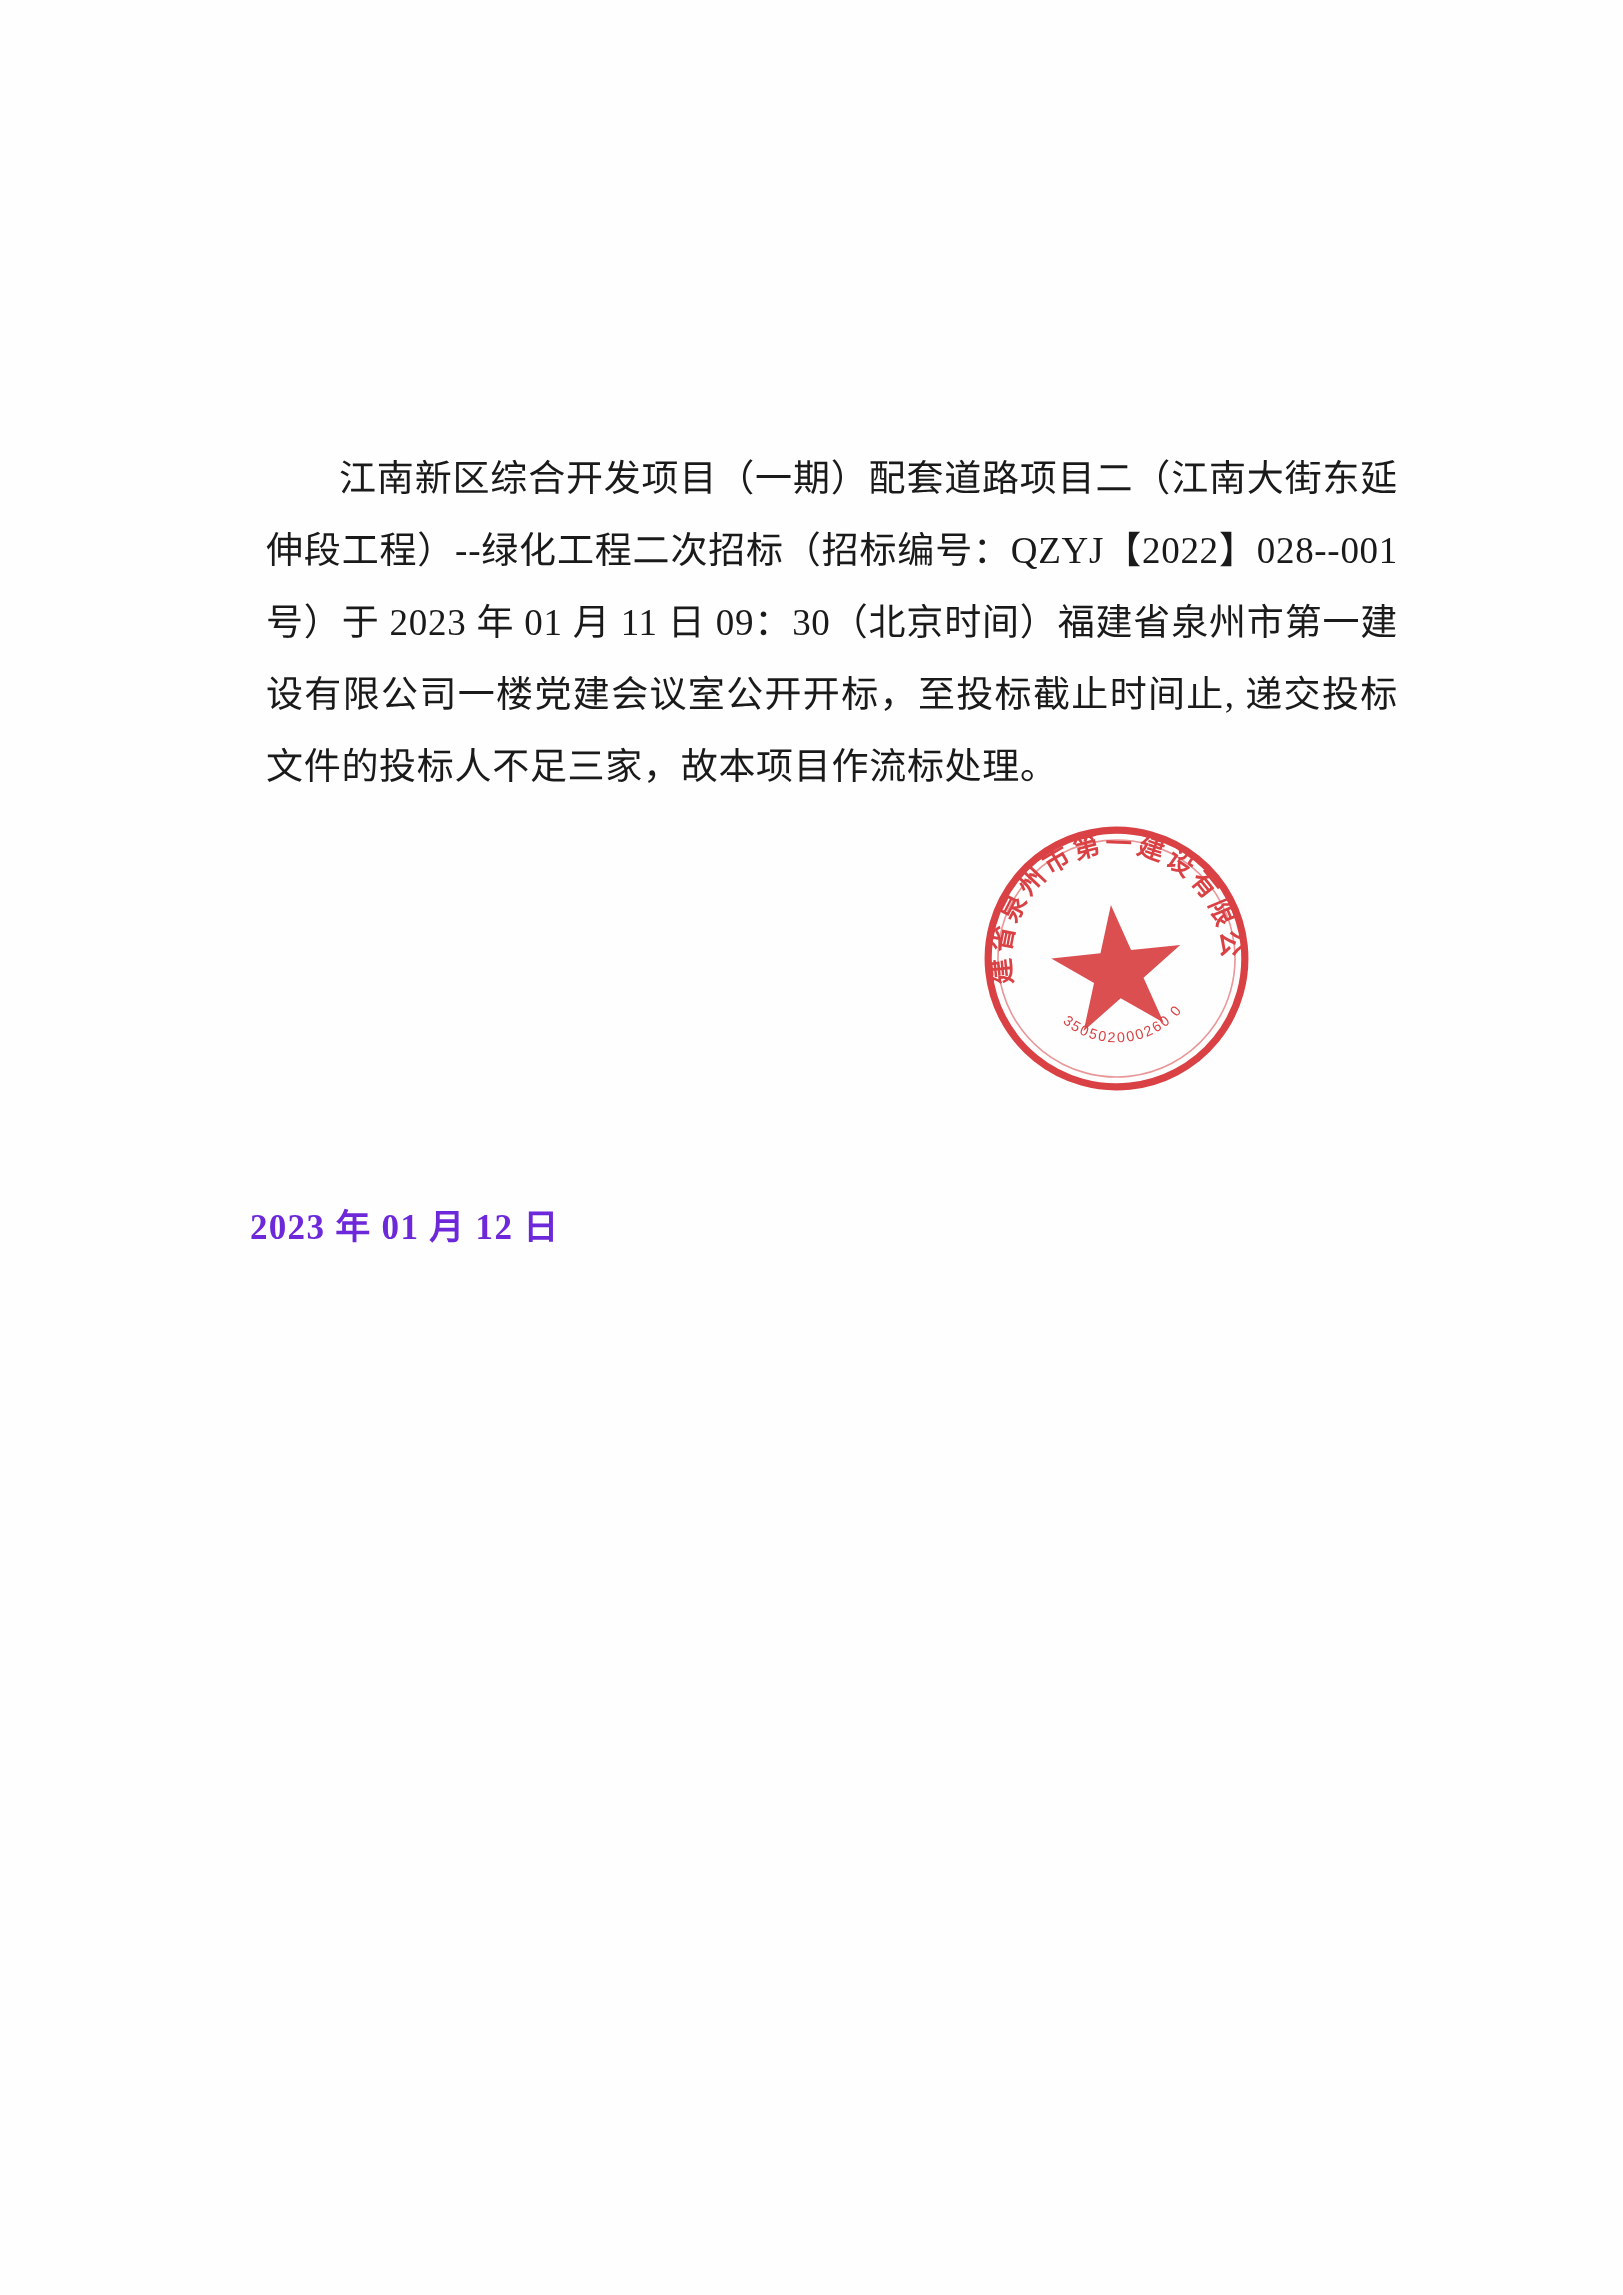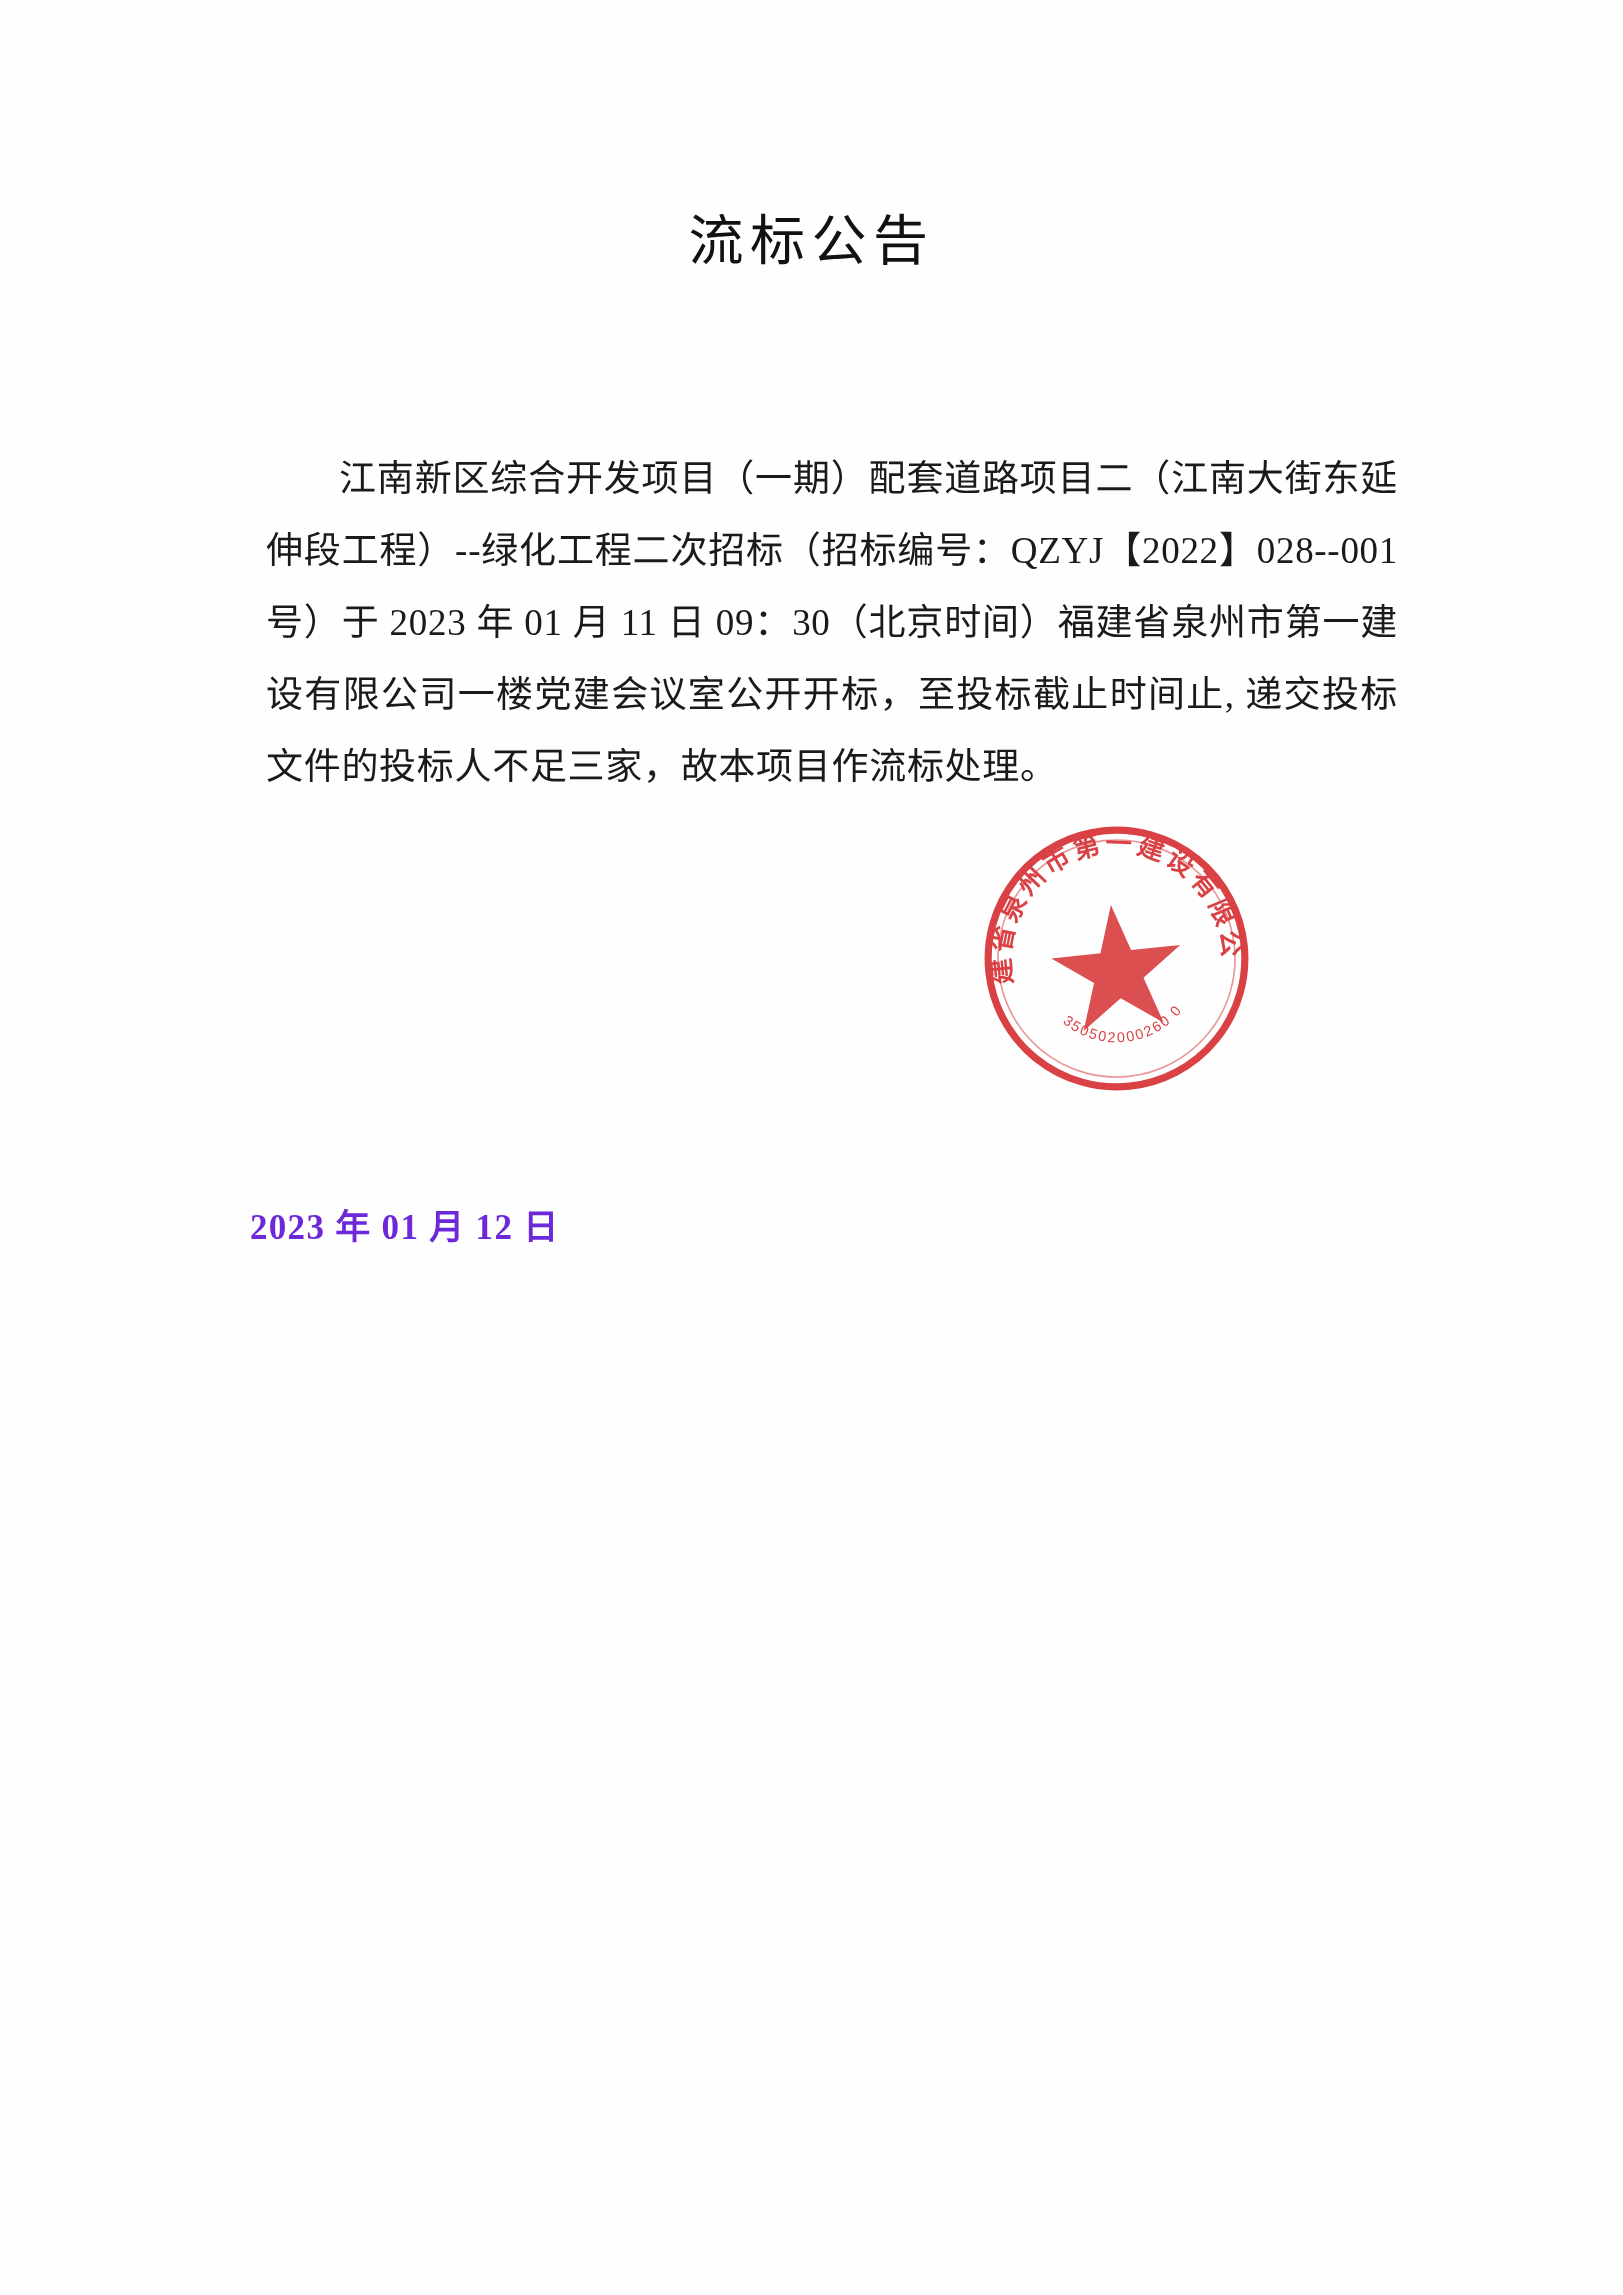--- a/index.html
+++ b/index.html
@@ -87,21 +87,20 @@
     transform: rotate(-6deg);
     pointer-events: none;
   }
   .seal svg { display: block; width: 100%; height: 100%; }
 </style>
 </head>
 <body>
 
 <div class="page">
 
-  <div class="doc-title">流标公告</div>
 
   <div class="body-block">
     <p class="body-text">江南新区综合开发项目（一期）配套道路项目二（江南大街东延伸段工程）--绿化工程二次招标（招标编号：QZYJ【2022】028--001号）于 2023 年 01 月 11 日 09：30（北京时间）福建省泉州市第一建设有限公司一楼党建会议室公开开标，至投标截止时间止, 递交投标文件的投标人不足三家，故本项目作流标处理。</p>
   </div>
 
 
   <div class="doc-date">2023 年 01 月 12 日</div>
 
   <div class="seal">
     <svg viewBox="0 0 420 420" xmlns="http://www.w3.org/2000/svg">

